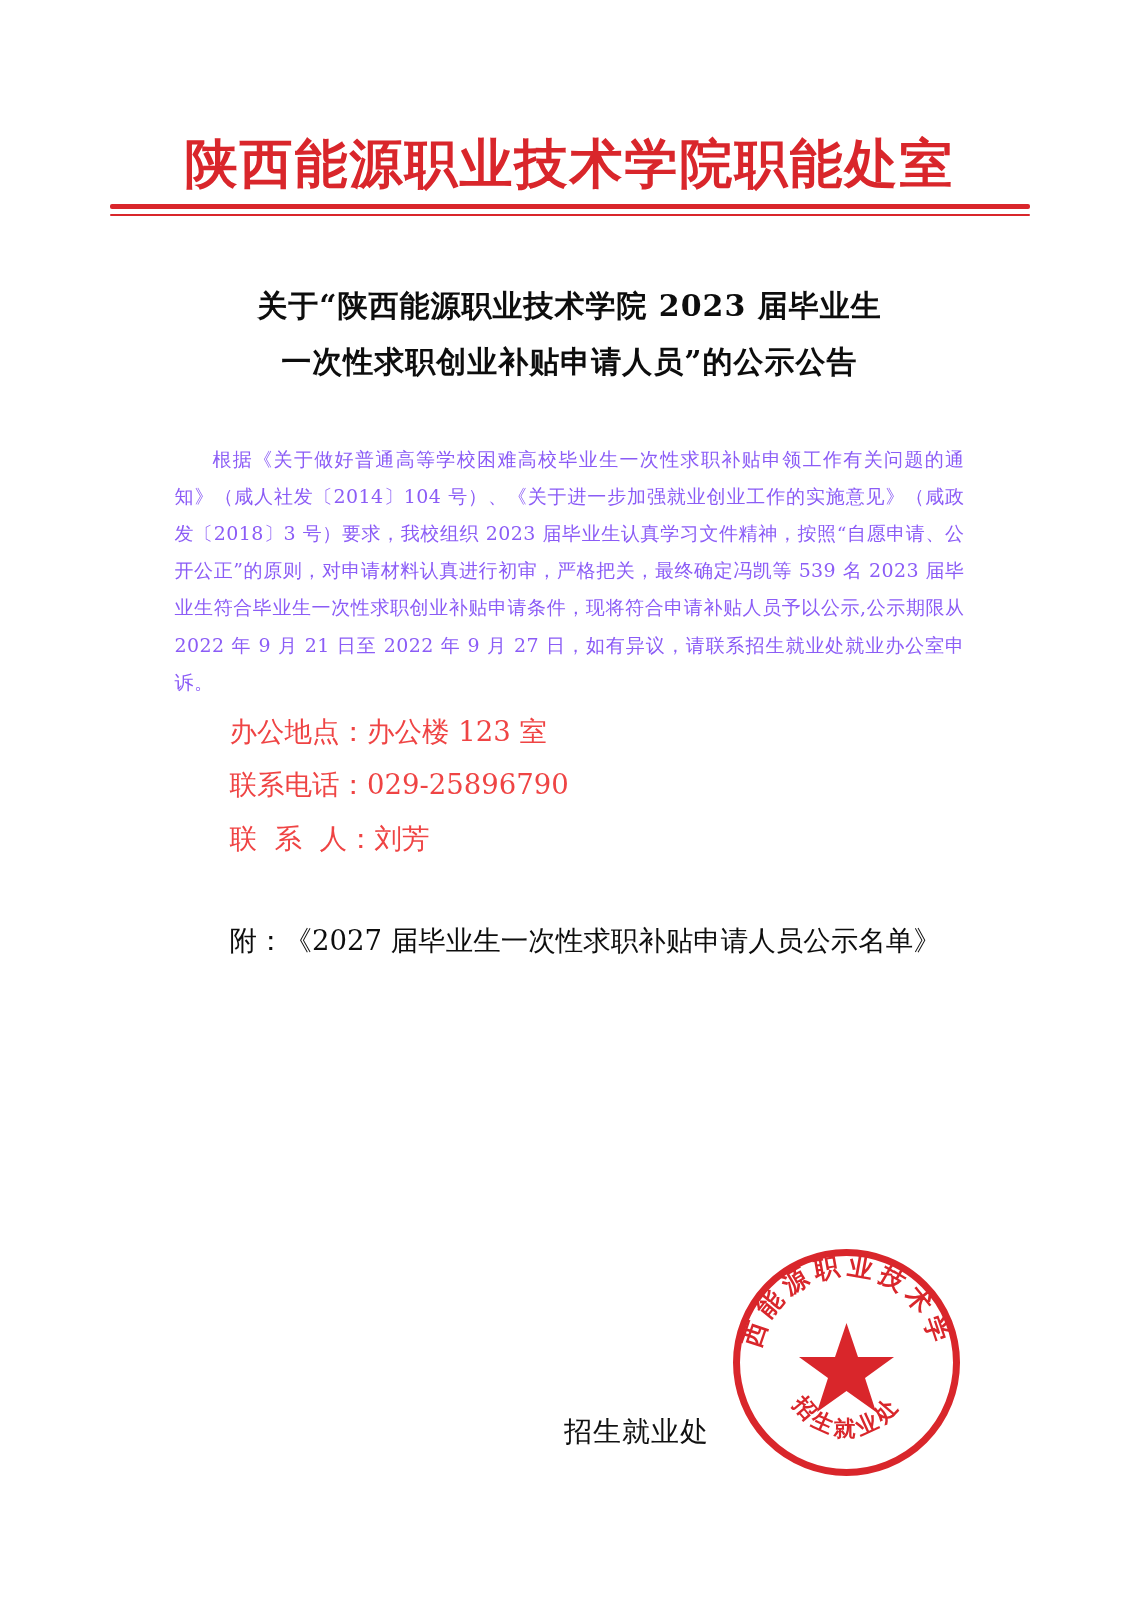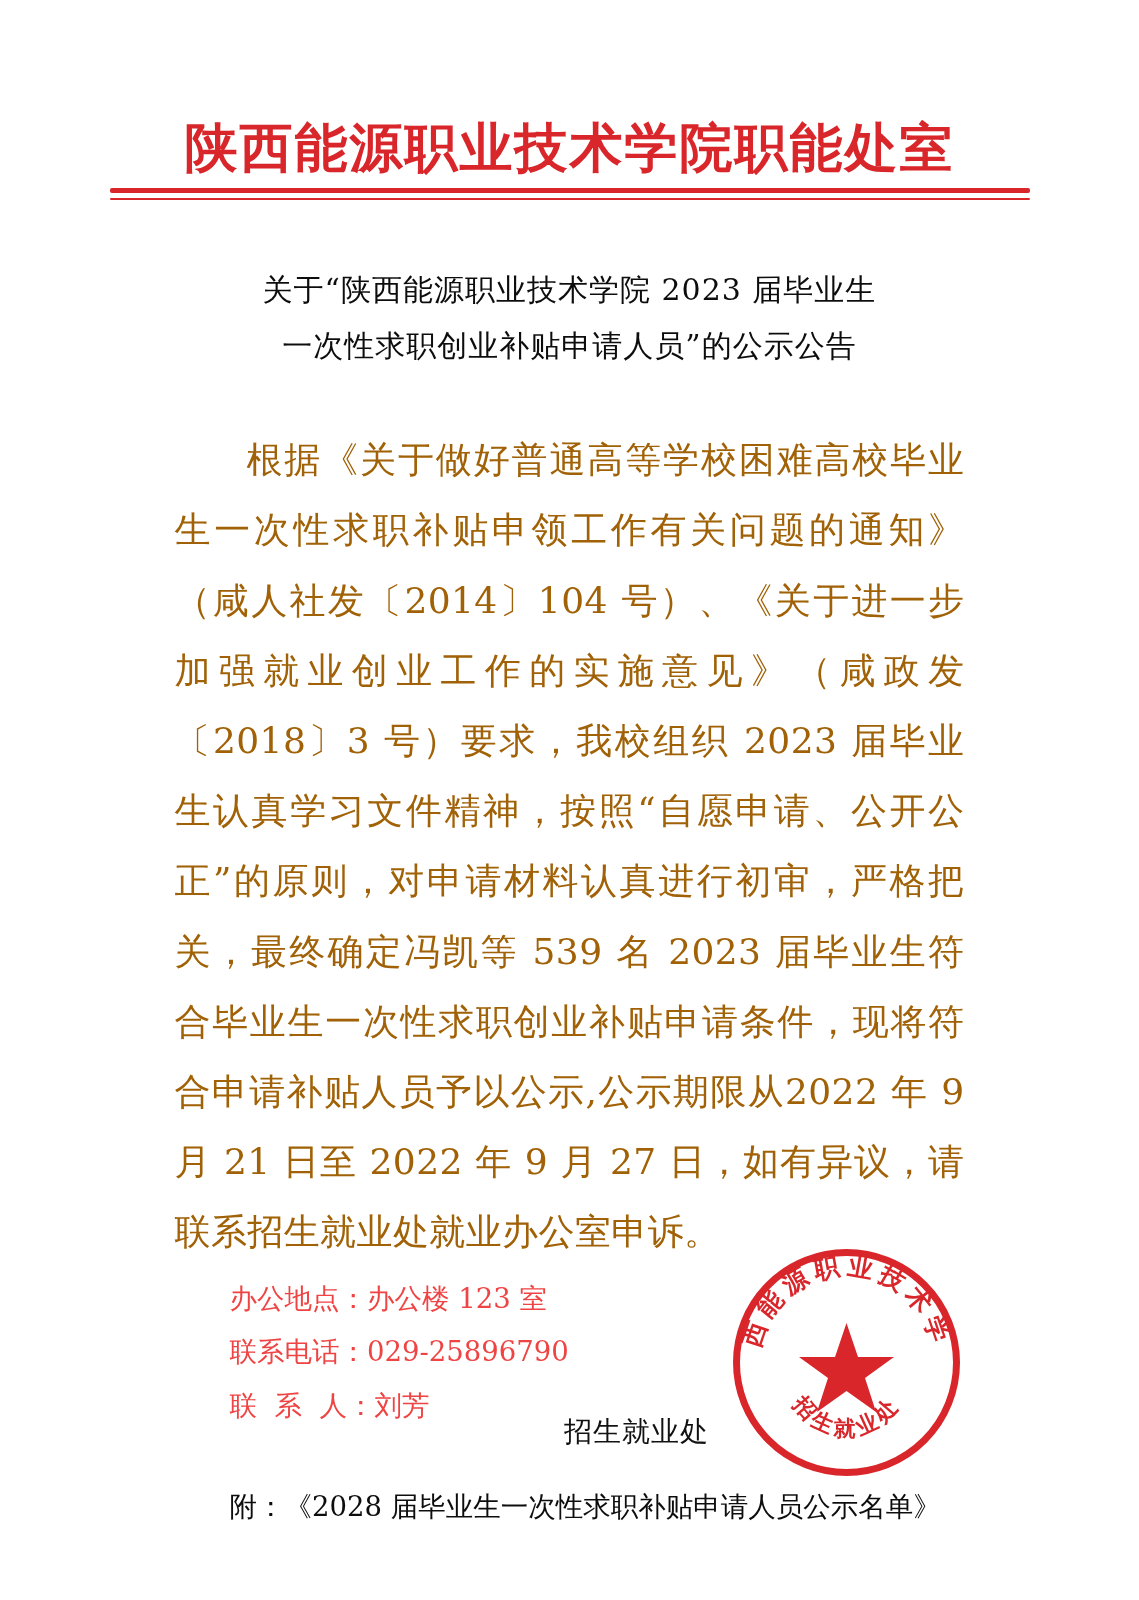--- a/index.html
+++ b/index.html
@@ -12,21 +12,21 @@
     height: 1600px;
     position: relative;
     font-family: "DejaVu Serif", "Liberation Serif", serif;
     color: #111111;
     overflow: hidden;
   }
 
   .page {
     position: absolute;
     inset: 0;
-    padding: 0;
+    padding: 16px;
   }
 
   
   .letterhead {
     margin-top: 118px;
     text-align: center;
   }
   .letterhead-title {
     color: #d9262b;
     font-family: "DejaVu Serif", "Liberation Serif", serif;
@@ -50,34 +50,34 @@
     background: #d9262b;
     margin-top: 5px;
     border-radius: 1px;
   }
 
   
   .doc-title {
     margin: 62px auto 0 auto;
     width: 800px;
     text-align: center;
-    font-weight: 400;
+    font-weight: 700;
     font-size: 30px;
     line-height: 1.85;
     color: #0d0d0d;
     letter-spacing: 1px;
   }
 
   
   .body-block {
     margin: 52px auto 0 auto;
     width: 790px;
-    font-size: 36px;
+    font-size: 19px;
     line-height: 1.95;
-    color: #a16207;
+    color: #8b5cf6;
     text-align: justify;
     letter-spacing: 0.4px;
   }
   .para {
     text-indent: 2em;
     margin: 0;
   }
 
   .contact-list {
     margin: 4px auto 0 auto;
@@ -147,21 +147,21 @@
   <div class="body-block">
     <p class="para">根据《关于做好普通高等学校困难高校毕业生一次性求职补贴申领工作有关问题的通知》（咸人社发〔2014〕104 号）、《关于进一步加强就业创业工作的实施意见》（咸政发〔2018〕3 号）要求，我校组织 2023 届毕业生认真学习文件精神，按照“自愿申请、公开公正”的原则，对申请材料认真进行初审，严格把关，最终确定冯凯等 539 名 2023 届毕业生符合毕业生一次性求职创业补贴申请条件，现将符合申请补贴人员予以公示,公示期限从2022 年 9 月 21 日至 2022 年 9 月 27 日，如有异议，请联系招生就业处就业办公室申诉。</p>
   </div>
 
   <div class="contact-list">
     <div class="contact-line">办公地点：办公楼 123 室</div>
     <div class="contact-line">联系电话：029-25896790</div>
     <div class="contact-line">联  系  人：刘芳</div>
   </div>
 
-  <div class="attachment">附：《2028 届毕业生一次性求职补贴申请人员公示名单》</div>
+  <div class="attachment">附：《2027 届毕业生一次性求职补贴申请人员公示名单》</div>
 
   <div class="sign-area">
     <div class="sign-line">招生就业处</div>
   </div>
 
   <div class="seal">
     <svg width="235" height="235" viewBox="0 0 235 235" xmlns="http://www.w3.org/2000/svg">
       <defs>
         <path id="outerArc" d="M 30,117.5 A 87.5,87.5 0 1 1 205,117.5" fill="none"></path>
         <path id="innerArc" d="M 57,130 A 60,60 0 0 0 178,130" fill="none"></path>

